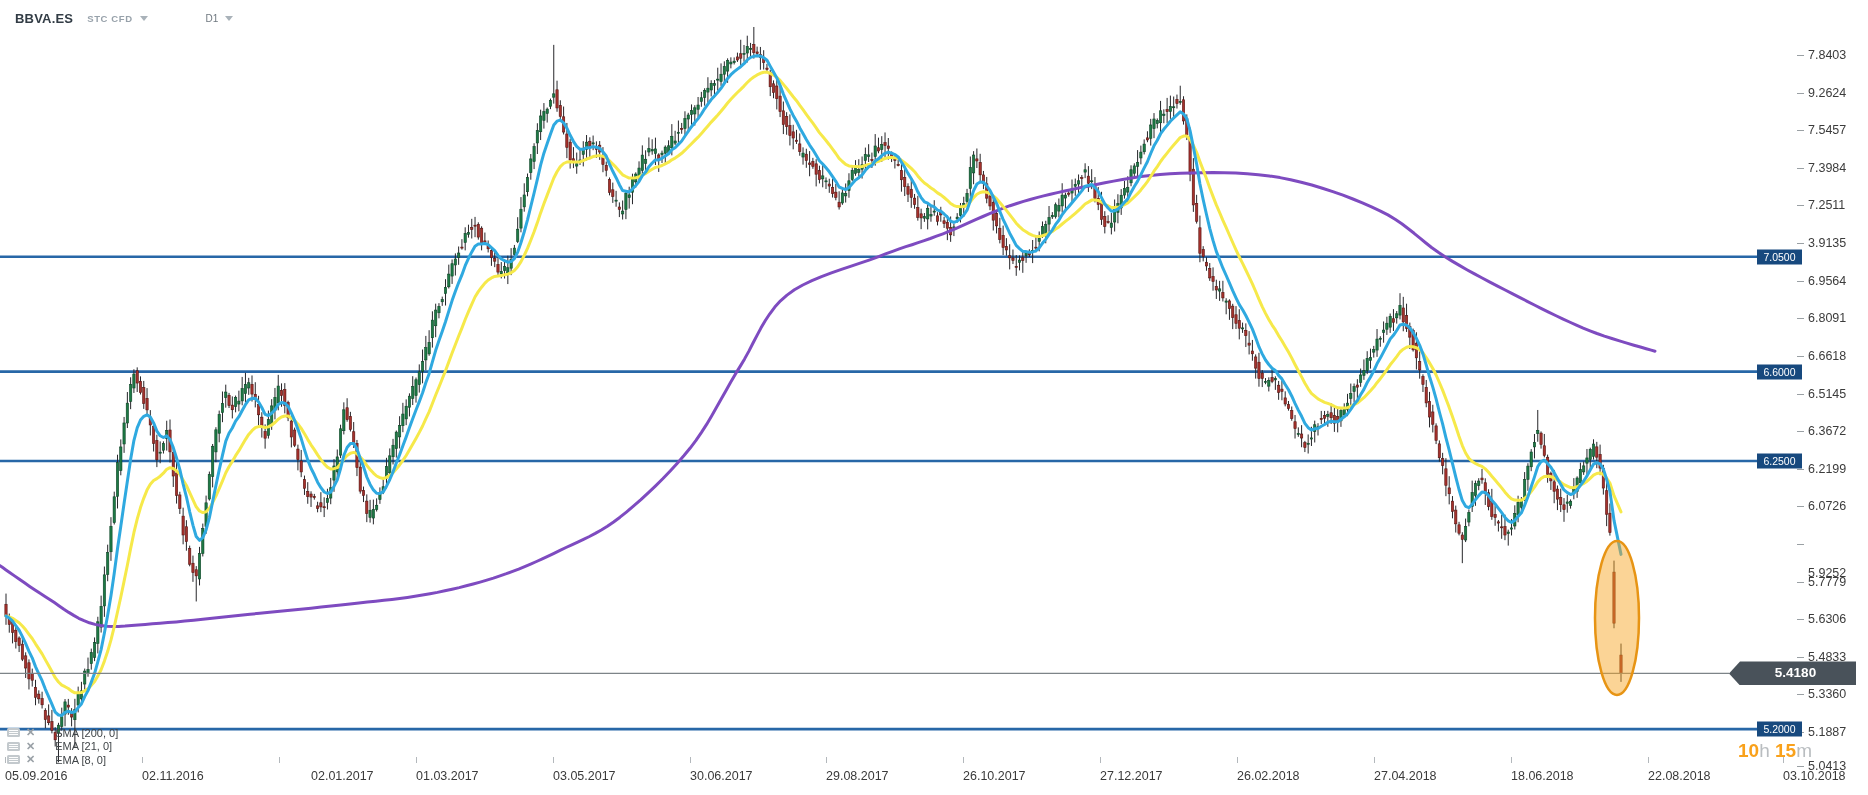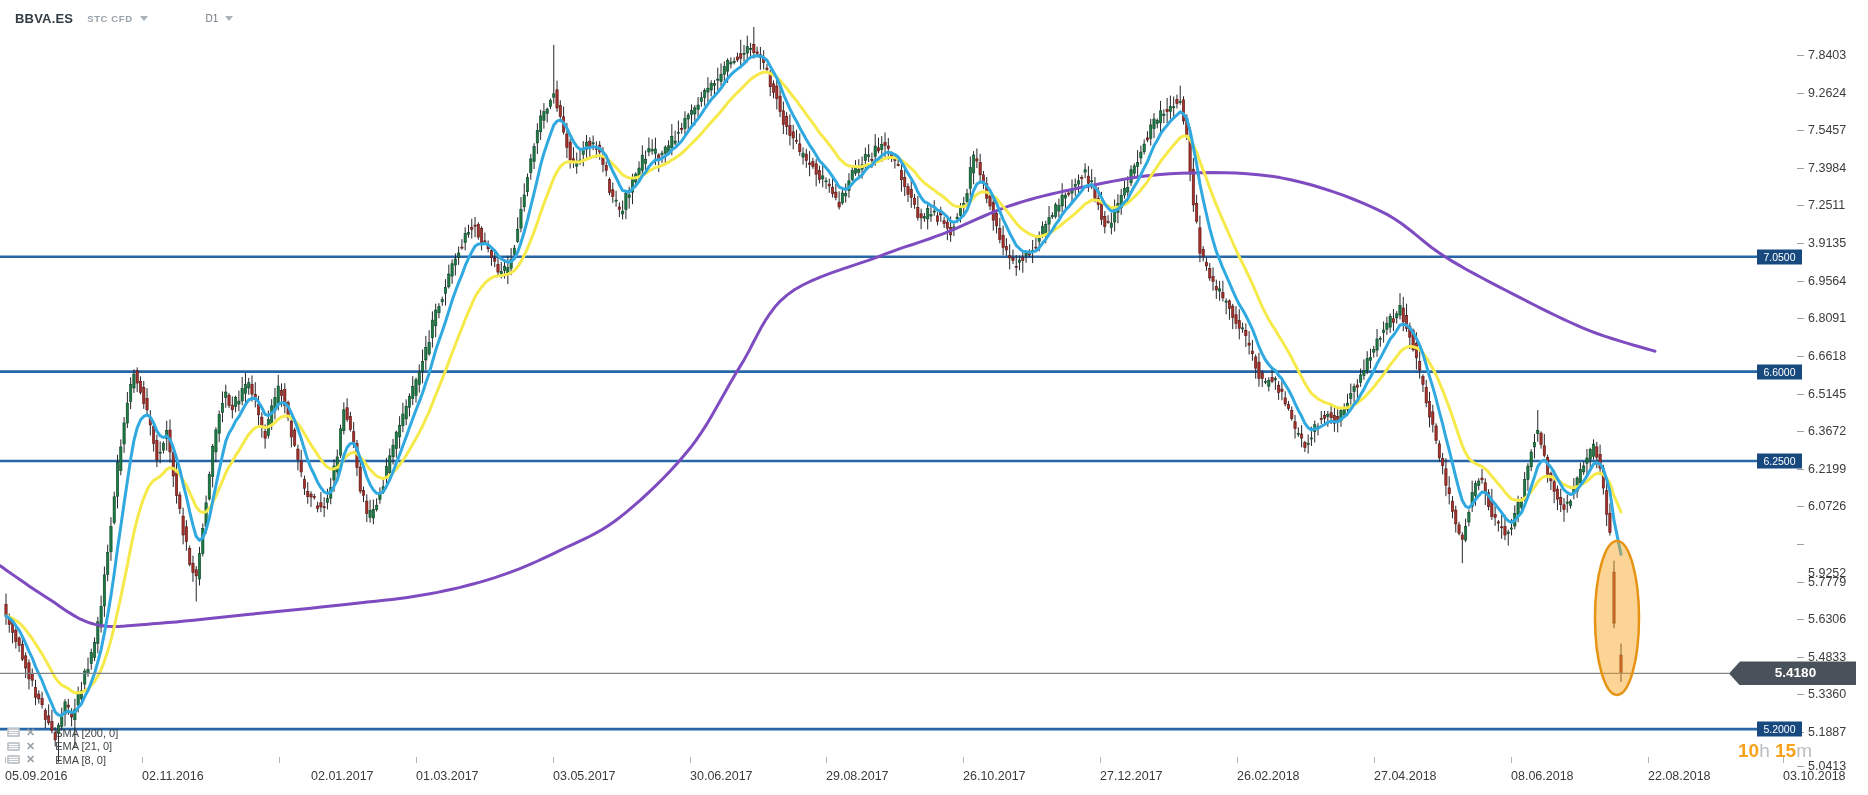--- a/index.html
+++ b/index.html
@@ -1112,21 +1112,21 @@
       <div class="x-tick" style="left: 826px; top: 769px;">29.08.2017</div>
       <div class="x-tick-mark" style="left: 963px;"></div>
       <div class="x-tick" style="left: 963px; top: 769px;">26.10.2017</div>
       <div class="x-tick-mark" style="left: 1100px;"></div>
       <div class="x-tick" style="left: 1100px; top: 769px;">27.12.2017</div>
       <div class="x-tick-mark" style="left: 1237px;"></div>
       <div class="x-tick" style="left: 1237px; top: 769px;">26.02.2018</div>
       <div class="x-tick-mark" style="left: 1374px;"></div>
       <div class="x-tick" style="left: 1374px; top: 769px;">27.04.2018</div>
       <div class="x-tick-mark" style="left: 1511px;"></div>
-      <div class="x-tick" style="left: 1511px; top: 769px;">08.06.2018</div>
+      <div class="x-tick" style="left: 1511px; top: 769px;">18.06.2018</div>
       <div class="x-tick-mark" style="left: 1648px;"></div>
       <div class="x-tick" style="left: 1648px; top: 769px;">22.08.2018</div>
       <div class="x-tick-mark" style="left: 1783px;"></div>
       <div class="x-tick" style="left: 1783px; top: 769px;">03.10.2018</div>
     </div>
   <div id="badges">
       <div class="lvl-badge" style="top: 256.779px; background: rgb(23, 73, 126);">7.0500</div>
       <div class="lvl-badge" style="top: 371.673px; background: rgb(23, 73, 126);">6.6000</div>
       <div class="lvl-badge" style="top: 461.035px; background: rgb(23, 73, 126);">6.2500</div>
       <div class="lvl-badge" style="top: 729.121px; background: rgb(23, 73, 126);">5.2000</div>

